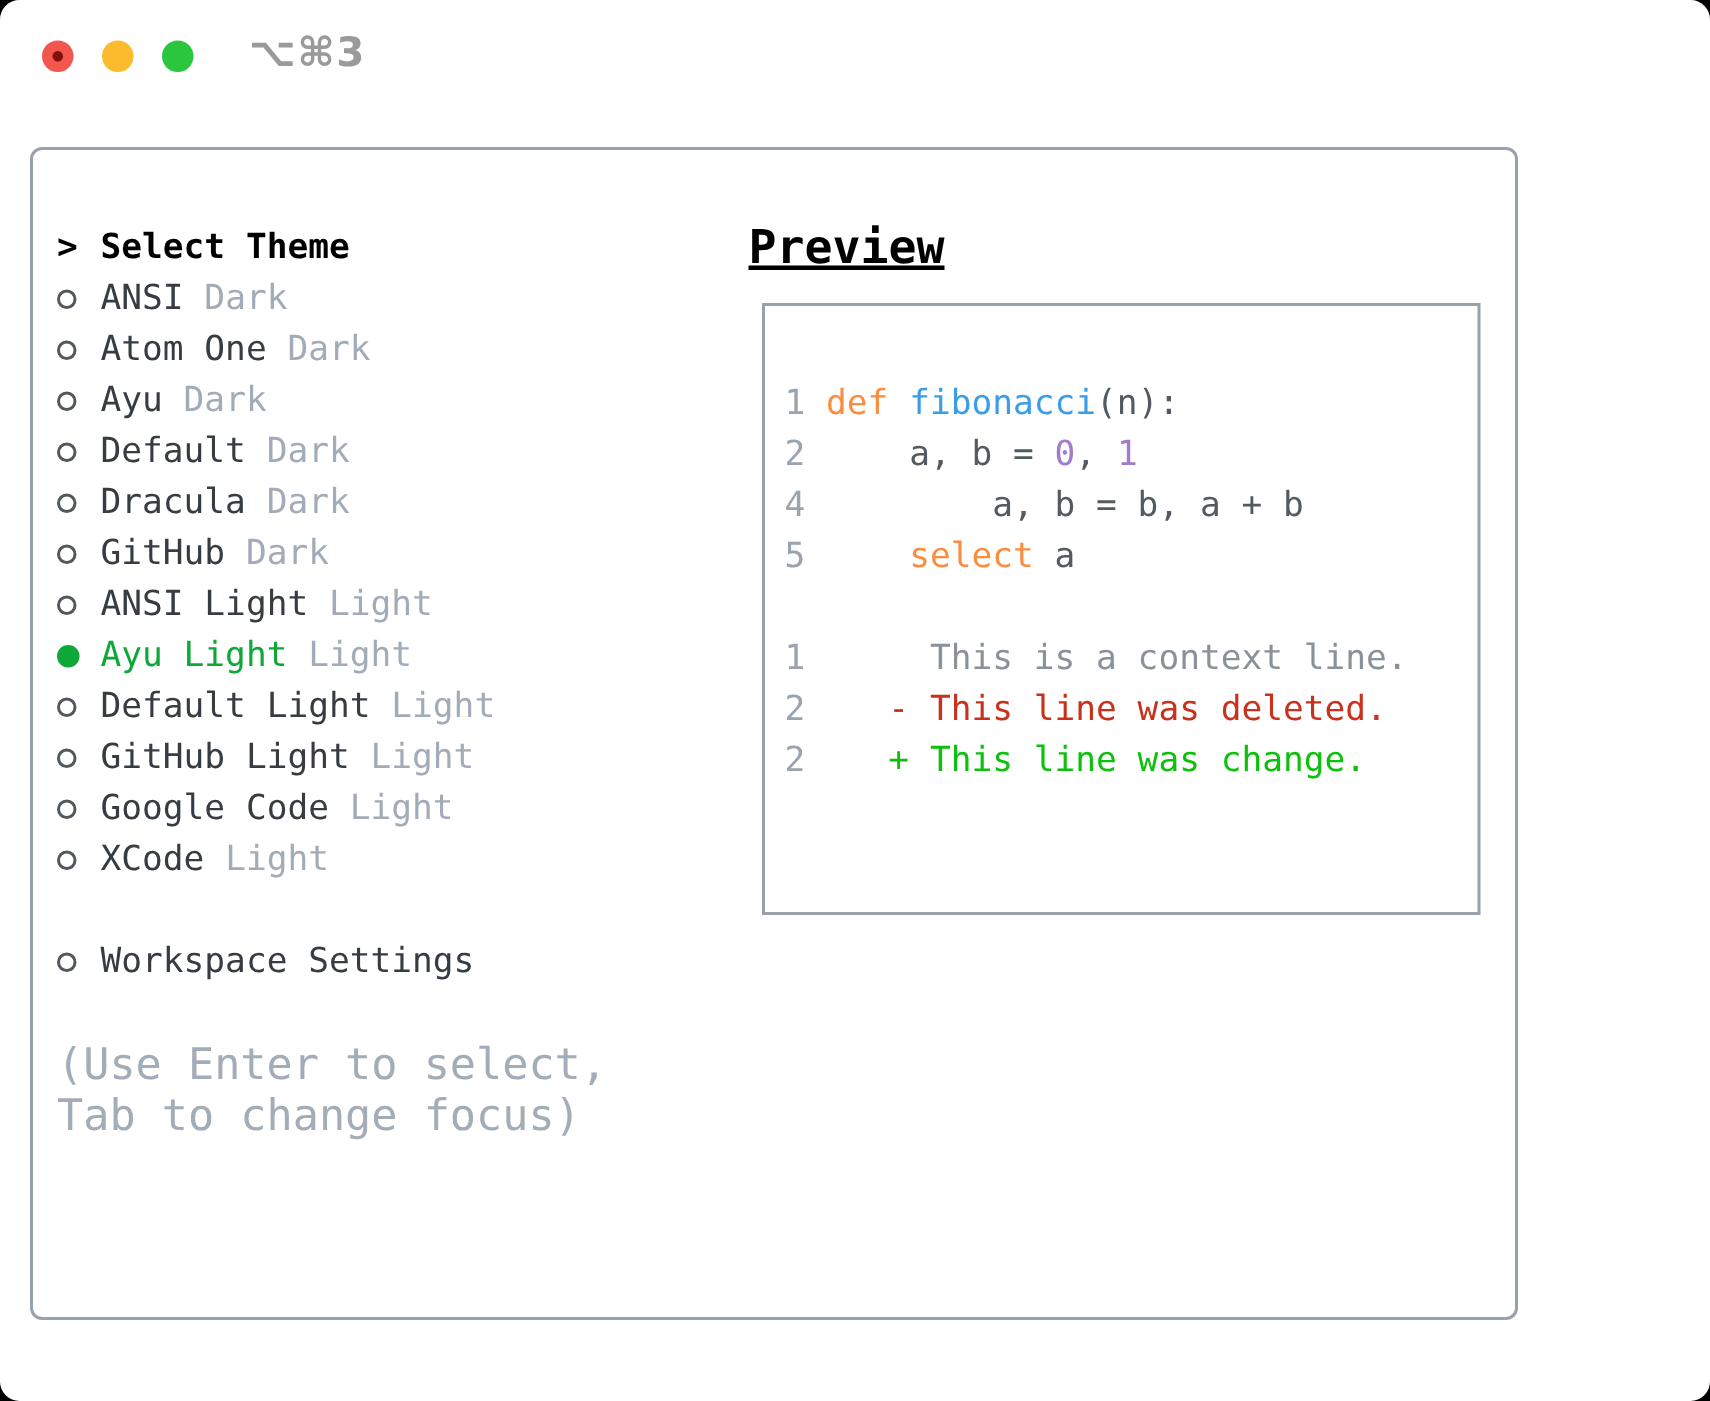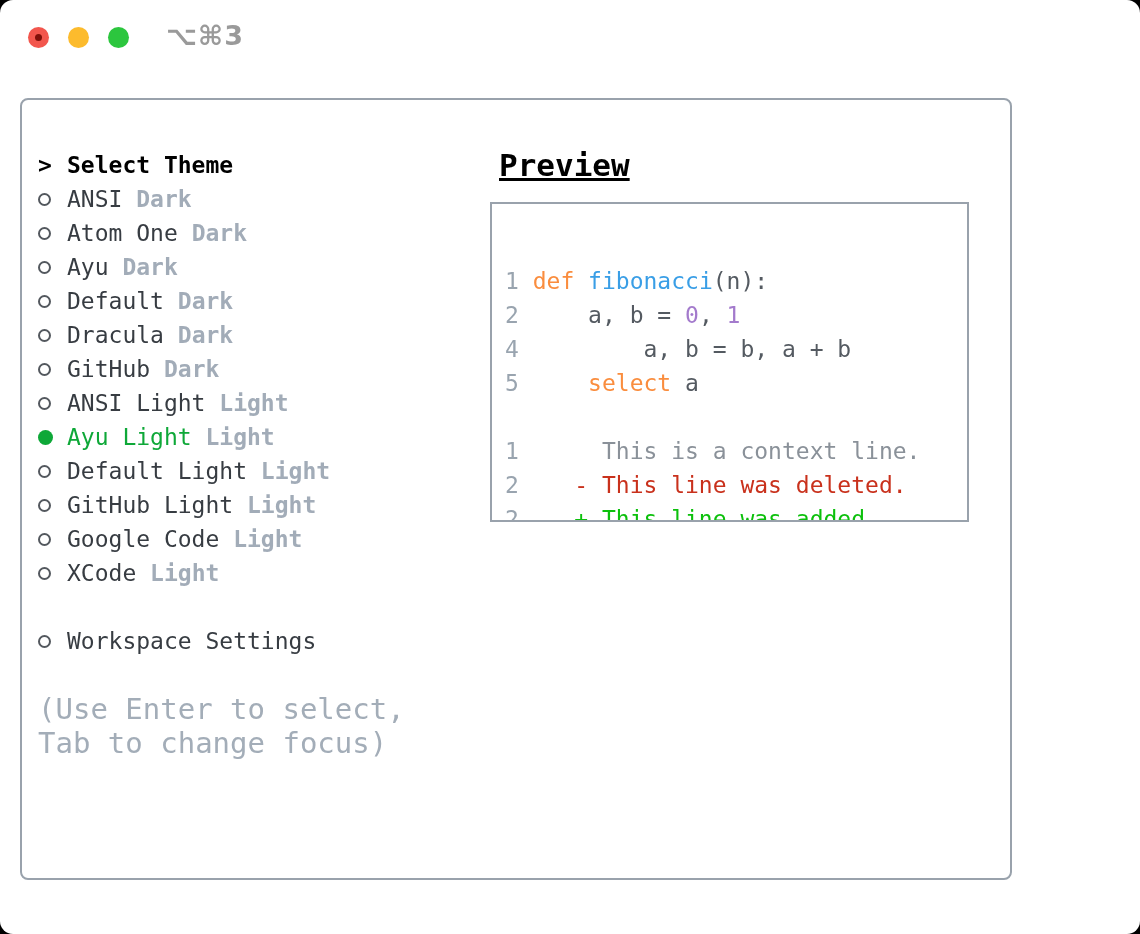--- a/index.html
+++ b/index.html
@@ -44,38 +44,38 @@
   .bullet.ring {
     width: 13px; height: 13px; border-radius: 50%;
     border: 2px solid #53585e; background: transparent;
   }
   .bullet.filled {
     width: 15px; height: 15px; border-radius: 50%;
     background: var(--selected-green);
   }
   .item-label { color: var(--item-dark); }
   .item-label.selected { color: var(--selected-green); }
-  .variant { color: var(--variant-gray); font-weight: bold; }
+  .variant { color: var(--variant-gray); }
   .subheader { color: #0c0c0c; }
   .spacer-row { height: 34px; }
   .hint {
     width: 430px; font-size: 29px; line-height: 34px;
     color: var(--muted-gray); white-space: pre-wrap;
   }
 
   
   .preview-header {
     position: absolute; left: 477px; top: 48px; height: 34px;
     display: flex; align-items: center;
     font-size: 31px; font-weight: bold; color: #000; text-decoration: underline;
   }
   .preview-box {
-    position: absolute; left: 468px; top: 102px; width: 479px; height: 320px;
+    position: absolute; left: 486px; top: 102px; width: 479px; height: 408px;
     border: 2px solid var(--border-gray); background: #fff;
-    padding: 60px 0 0 13px; overflow: hidden;
+    padding: 48px 0 0 13px; overflow: hidden;
   }
   .code-line {
     font-family: "DejaVu Sans Mono", "Liberation Mono", monospace;
     font-size: 23px; line-height: 34px; height: 34px; white-space: pre;
   }
   .tok-ln    { color: var(--line-number-gray); }
   .tok-kw    { color: var(--keyword-orange); }
   .tok-fn    { color: var(--function-blue); }
   .tok-num   { color: var(--number-purple); }
   .tok-rng   { color: var(--builtin-coral); }
@@ -137,18 +137,18 @@
 
     <div class="preview-box">
       <div id="code-lines">
           <pre class="code-line"><span class="tok-ln">1 </span><span class="tok-kw">def</span><span class="tok-plain"> </span><span class="tok-fn">fibonacci</span><span class="tok-plain">(n):</span></pre>
           <pre class="code-line"><span class="tok-ln">2 </span><span class="tok-plain">    a, b = </span><span class="tok-num">0</span><span class="tok-plain">, </span><span class="tok-num">1</span></pre>
           <pre class="code-line"><span class="tok-ln">4 </span><span class="tok-plain">        a, b = b, a + b</span></pre>
           <pre class="code-line"><span class="tok-ln">5 </span><span class="tok-plain">    </span><span class="tok-kw">select</span><span class="tok-plain"> a</span></pre>
           <pre class="code-line"></pre>
           <pre class="code-line"><span class="tok-ln">1 </span><span class="tok-ctx">     This is a context line.</span></pre>
           <pre class="code-line"><span class="tok-ln">2 </span><span class="tok-del">   - This line was deleted.</span></pre>
-          <pre class="code-line"><span class="tok-ln">2 </span><span class="tok-add">   + This line was added.</span></pre>
+          <pre class="code-line"><span class="tok-ln">2 </span><span class="tok-add">   + This line was change.</span></pre>
         </div>
     </div>
 
   </div>
 </div>
 
 </body></html>

